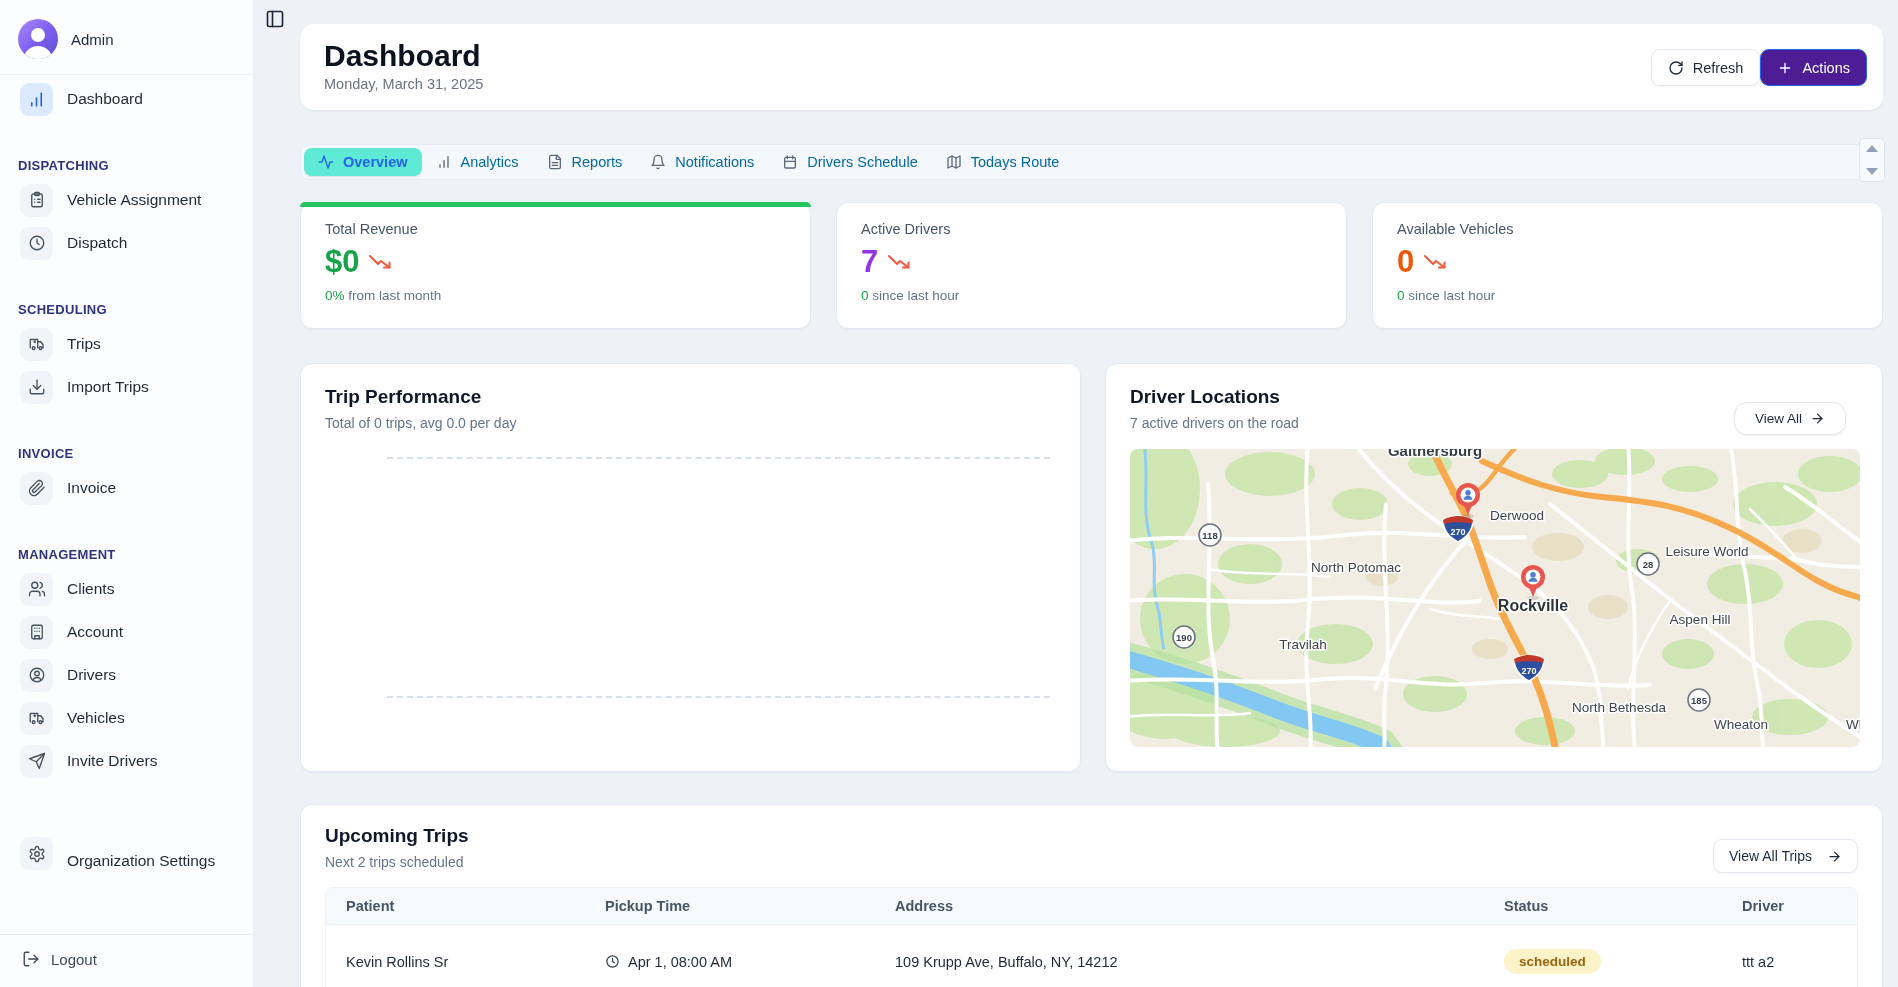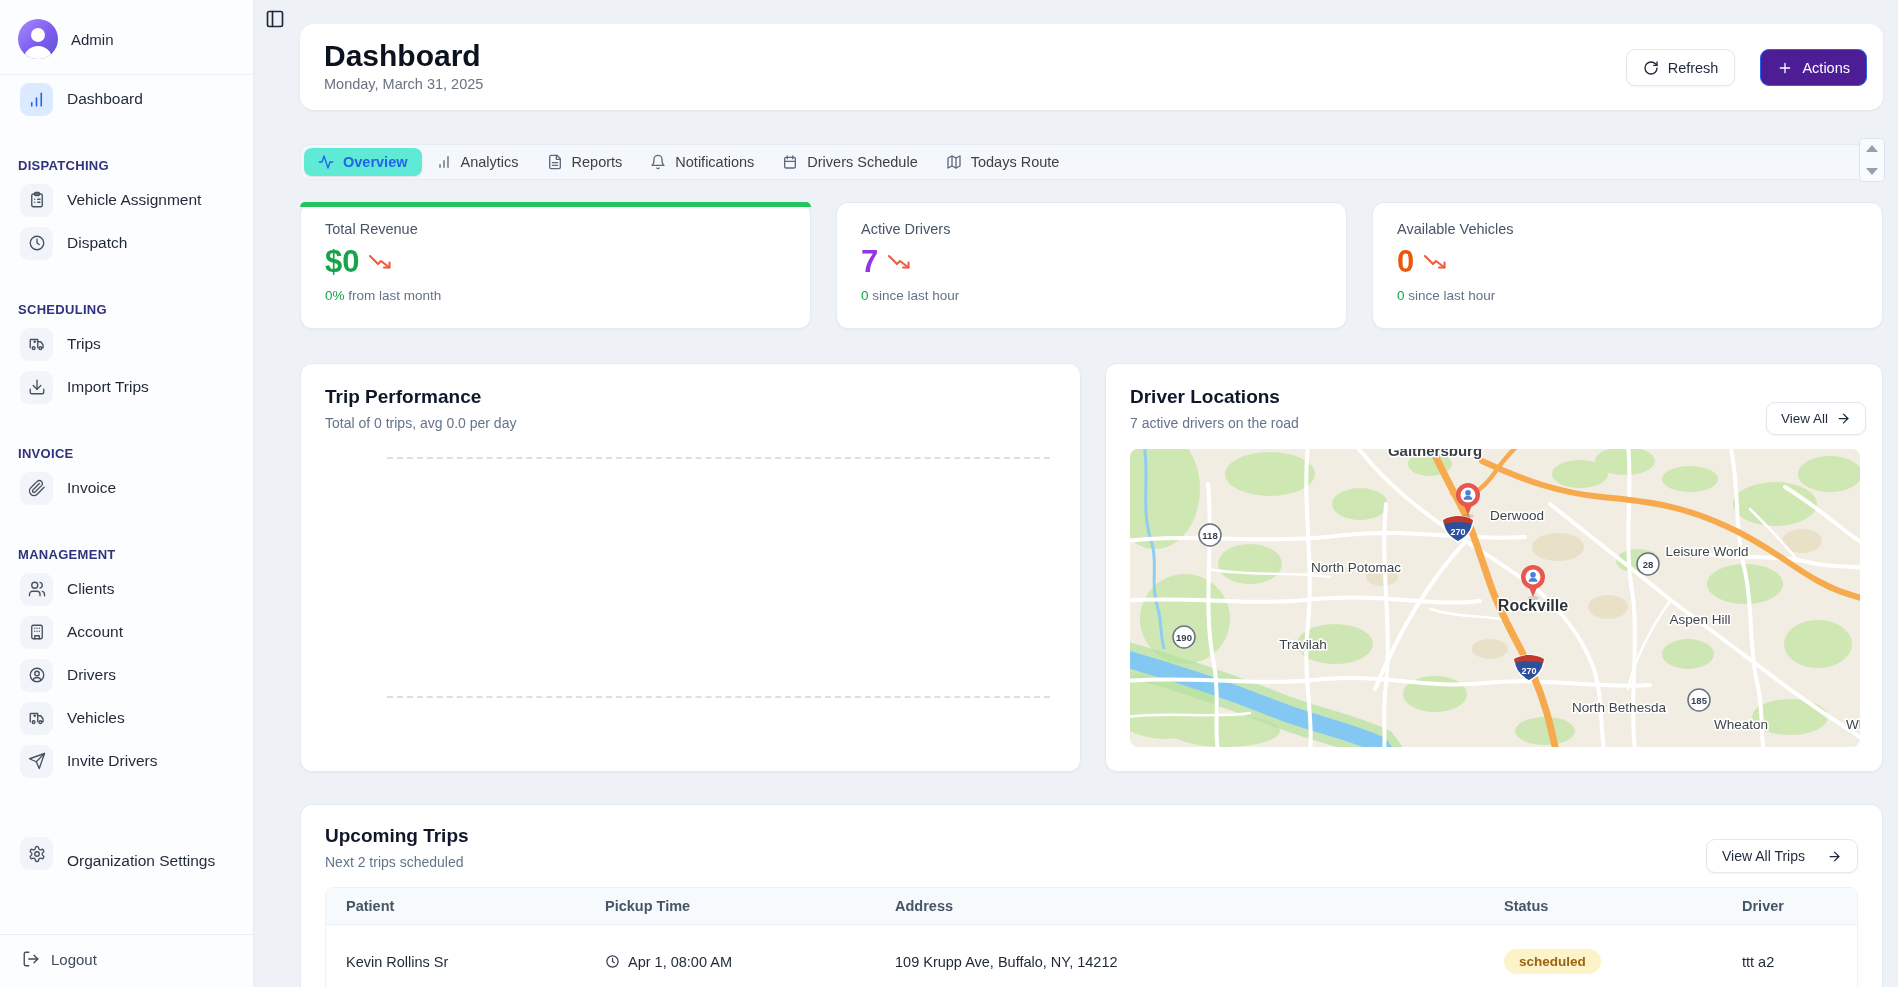--- a/index.html
+++ b/index.html
@@ -21,28 +21,28 @@
   .nav-section{margin-top:40px;}
   .nav-title{font-size:13px;font-weight:700;color:#2f327d;letter-spacing:.3px;margin:0 0 8px 18px;}
   .org-item{margin-top:54px;align-items:flex-end;}
   .side-logout{position:absolute;left:0;right:0;bottom:4px;border-top:1px solid #e8edf4;display:flex;align-items:center;gap:11px;padding:15px 22px;color:#3f4a5a;font-size:15px;cursor:pointer;background:#fcfdff;}
 
   
   .panel-toggle{position:absolute;left:265px;top:9px;color:#1e293b;cursor:pointer;}
   .header-card{position:absolute;left:300px;top:24px;width:1583px;height:86px;background:#fff;border-radius:14px;box-shadow:0 1px 3px rgba(15,23,42,.06);box-sizing:border-box;padding:14px 24px;}
   .page-title{font-size:30px;font-weight:800;color:#0b1220;line-height:1.2;margin:0;}
   .page-date{font-size:14.5px;color:#6b7280;margin-top:2px;}
-  .header-actions{position:absolute;right:16px;top:25px;display:flex;gap:25px;}
+  .header-actions{position:absolute;right:16px;top:25px;display:flex;gap:0;}
   .btn{display:inline-flex;align-items:center;gap:9px;height:37px;padding:0 16px;border-radius:9px;font-size:14.5px;cursor:pointer;box-sizing:border-box;}
   .btn-ghost{background:#fff;border:1px solid #e2e8f0;color:#1e293b;box-shadow:0 1px 2px rgba(15,23,42,.05);}
   .btn-primary{background:#4c1d95;border:1px solid #2563eb;color:#fff;font-weight:500;}
 
   
   .tabs-bar{position:absolute;left:300px;top:144px;width:1583px;height:36px;background:#f4f7fb;border:1px solid #e6ecf5;border-radius:10px;box-sizing:border-box;display:flex;align-items:center;padding:0 3px;}
-  .tab{display:flex;align-items:center;gap:9px;padding:6px 14px;border-radius:8px;font-size:14.5px;color:#404040;cursor:pointer;white-space:nowrap;}
+  .tab{display:flex;align-items:center;gap:9px;padding:6px 14px;border-radius:8px;font-size:14.5px;color:#0369a1;cursor:pointer;white-space:nowrap;}
   .tab .ico{color:#5c6a7c;}
   .tab.active{background:#5eead4;color:#2563eb;font-weight:600;box-shadow:0 1px 2px rgba(15,23,42,.10);}
   .tab.active .ico{color:#2563eb;}
   .tabs-scroll{position:absolute;left:1859px;top:138px;width:26px;height:44px;background:#f8fbfe;border:1px solid #dbe5f1;border-radius:5px;box-sizing:border-box;display:flex;flex-direction:column;align-items:center;justify-content:space-between;padding:6px 0;}
   .tri-up{width:0;height:0;border-left:6px solid transparent;border-right:6px solid transparent;border-bottom:7px solid #93a1b3;cursor:pointer;}
   .tri-down{width:0;height:0;border-left:6px solid transparent;border-right:6px solid transparent;border-top:7px solid #93a1b3;cursor:pointer;}
 
   
   .stats-row{position:absolute;left:300px;top:202px;width:1583px;display:flex;gap:25px;}
   .stat-card{flex:1;height:127px;background:#fff;border:1px solid #e2eaf5;border-radius:12px;box-sizing:border-box;padding:18px 24px 14px;position:relative;box-shadow:0 1px 2px rgba(15,23,42,.04);}
@@ -53,31 +53,31 @@
   .stat-foot{margin-top:11px;font-size:13.5px;color:#64748b;}
   .delta{color:#16a34a;font-weight:500;}
 
   
   .panel{position:absolute;top:363px;height:409px;background:#fff;border:1px solid #e2eaf5;border-radius:12px;box-sizing:border-box;box-shadow:0 1px 2px rgba(15,23,42,.04);}
   .tp-panel{left:300px;width:781px;padding:22px 24px;}
   .dl-panel{left:1105px;width:778px;padding:22px 24px;}
   .panel-title{font-size:19px;font-weight:700;color:#0f172a;margin:0;}
   .panel-sub{font-size:14px;color:#64748b;margin-top:7px;}
   .dash-line{position:absolute;border-top:2px dashed #d9e0ea;left:86px;right:30px;}
-  .dl-viewall{position:absolute;right:16px;top:38px;height:33px;padding:0 14px;font-size:13.5px;gap:8px;}
+  .dl-viewall{position:absolute;right:36px;top:38px;height:33px;padding:0 20px;font-size:13.5px;gap:8px;border-radius:13px;}
   .map-wrap{position:absolute;left:24px;top:85px;width:730px;height:298px;border-radius:8px;overflow:hidden;cursor:grab;}
   .map-label{font-size:13.5px;font-weight:500;fill:#3f444b;stroke:#fff;stroke-width:3px;paint-order:stroke;font-family:"Liberation Sans",sans-serif;}
   .map-label.big{font-size:16px;font-weight:700;fill:#2e3338;}
   .map-label.cut{font-size:15px;font-weight:700;fill:#3a3f45;}
   .shield-txt{font-size:9.5px;font-weight:700;fill:#374151;text-anchor:middle;font-family:"Liberation Sans",sans-serif;}
   .ishield-txt{font-size:9px;font-weight:700;fill:#fff;text-anchor:middle;font-family:"Liberation Sans",sans-serif;}
 
   
   .trips-card{position:absolute;left:300px;top:804px;width:1583px;height:210px;background:#fff;border:1px solid #e2eaf5;border-radius:12px;box-sizing:border-box;padding:20px 24px;box-shadow:0 1px 2px rgba(15,23,42,.04);}
-  .trips-viewall{position:absolute;right:24px;top:34px;height:34px;padding:0 15px;font-size:14px;gap:22px;}
+  .trips-viewall{position:absolute;right:24px;top:34px;height:34px;padding:0 15px;font-size:14px;gap:15px;}
   .trips-table{margin-top:17px;border:1px solid #edf2f7;border-radius:8px 8px 0 0;overflow:hidden;}
   .t-head{display:grid;grid-template-columns:259px 290px 609px 238px 1fr;background:#f7fafc;border-bottom:1px solid #e8eef5;}
   .t-head div{padding:10px 20px;font-size:14.5px;font-weight:600;color:#475569;}
   .t-row{display:grid;grid-template-columns:259px 290px 609px 238px 1fr;align-items:center;background:#fff;cursor:pointer;}
   .t-row > div{padding:24px 20px;font-size:14.5px;color:#1f2937;}
   .cell-patient{font-weight:500;}
   .cell-time{display:flex;align-items:center;gap:8px;color:#111827;}
   .badge{display:inline-block;background:#fdf3c8;color:#9a6412;font-size:13.5px;font-weight:600;padding:5px 15px;border-radius:999px;}
 </style>
 </head>

